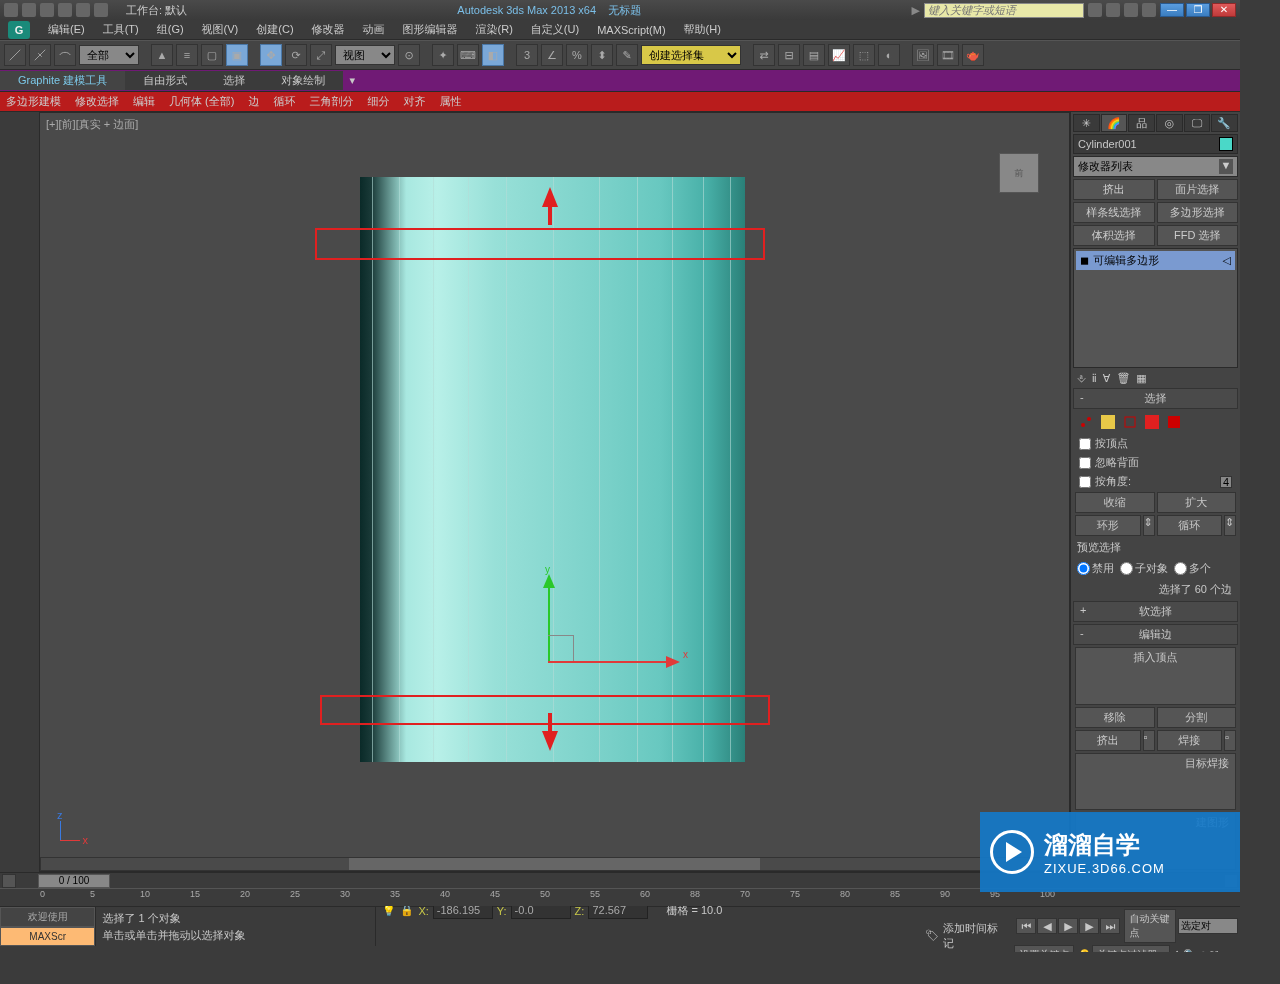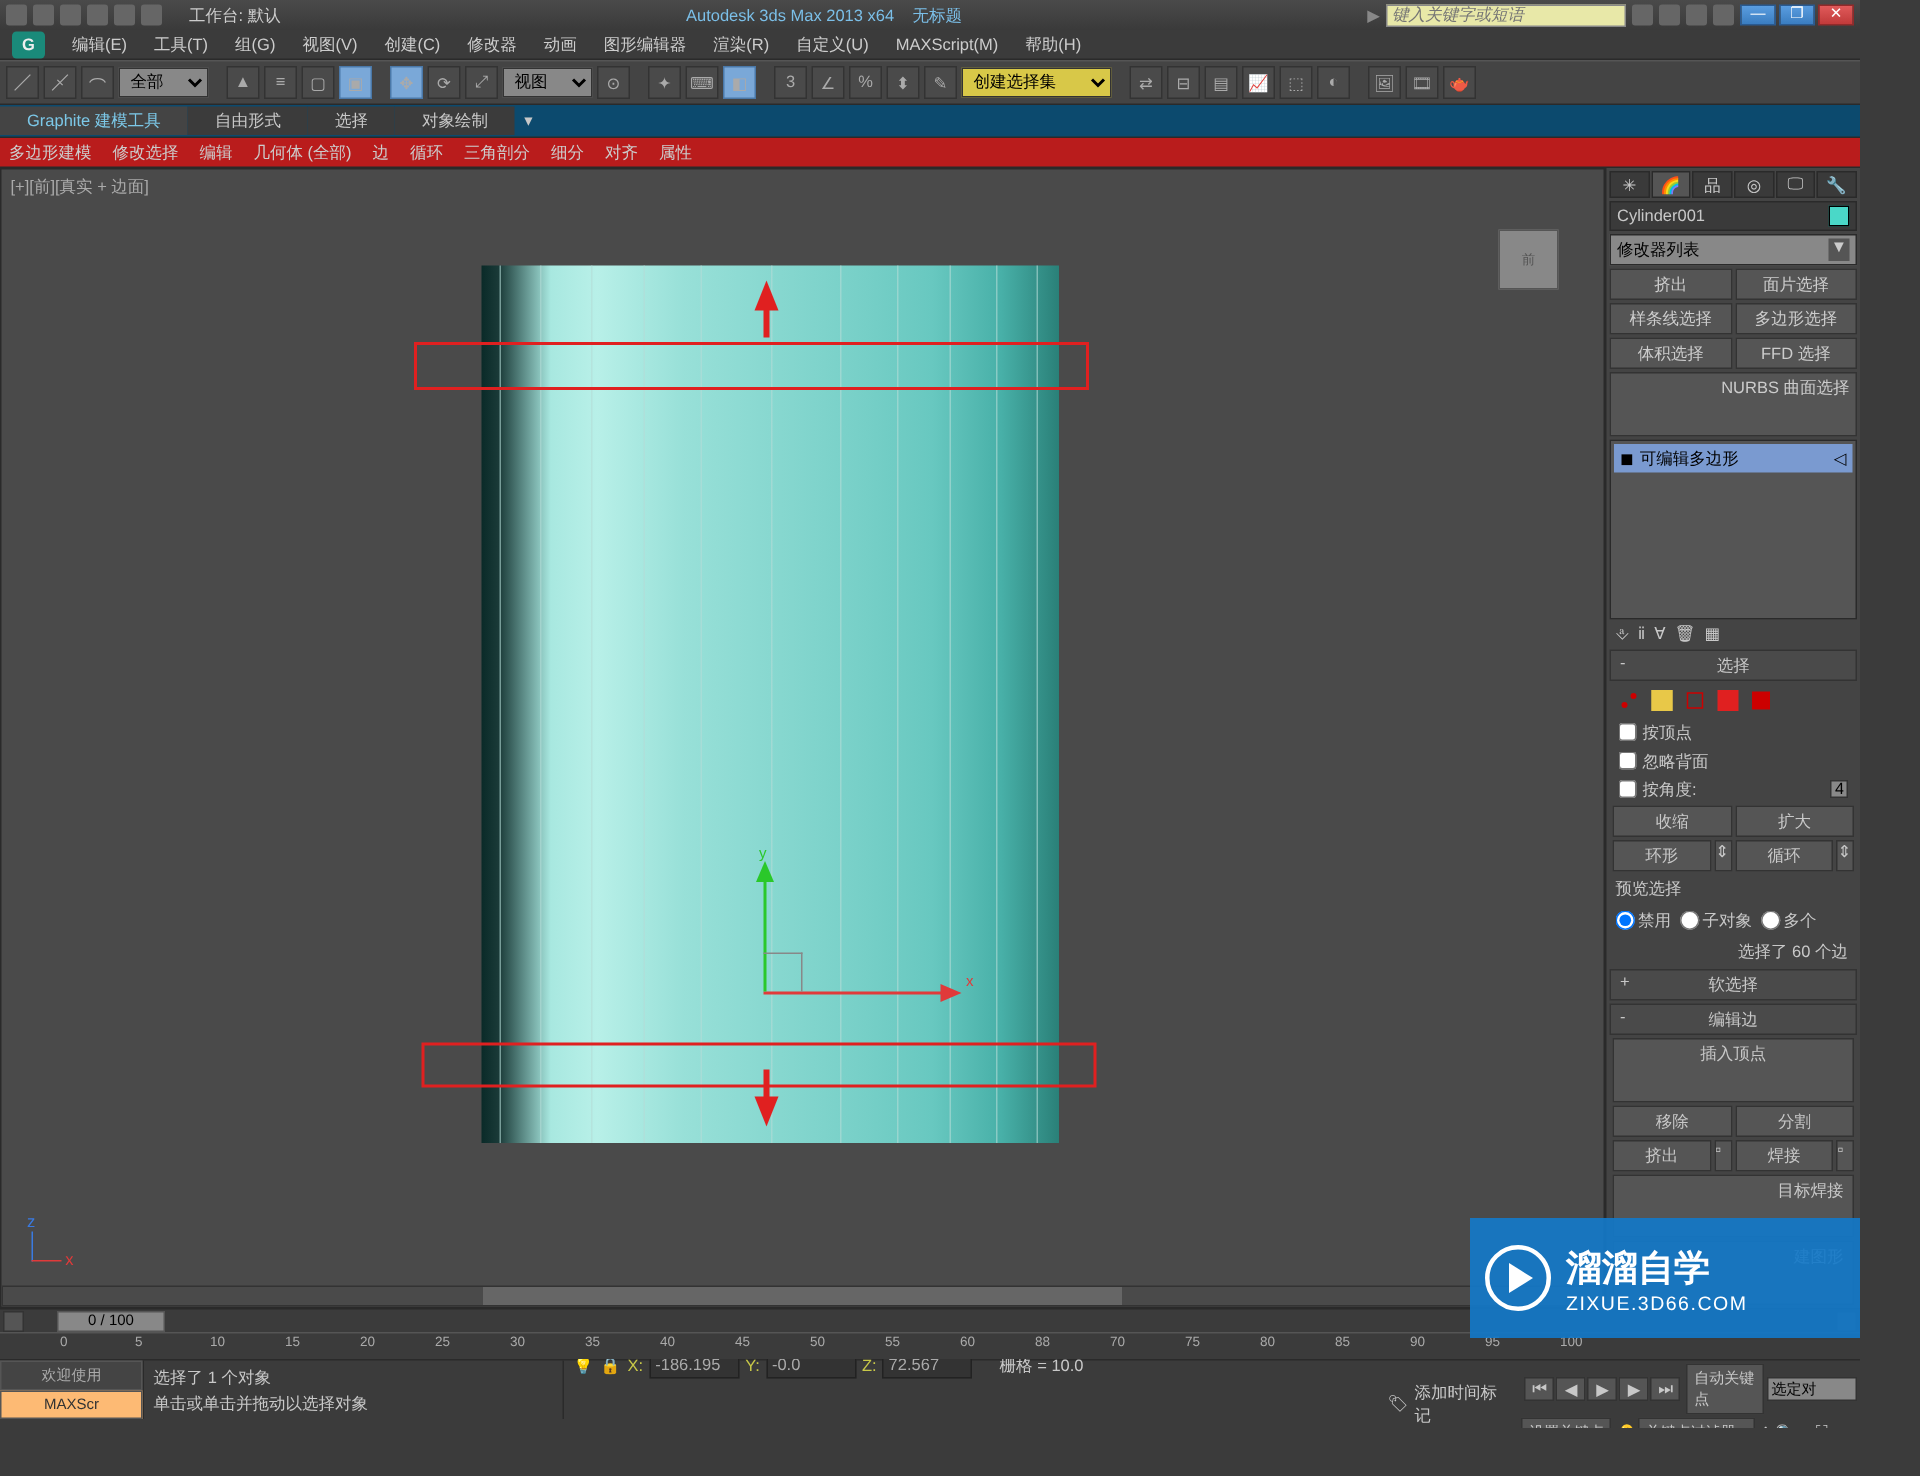--- a/index.html
+++ b/index.html
@@ -15,27 +15,27 @@
 .menubar { height:20px; background:#3b3b3b; display:flex; align-items:center; padding:0 8px; gap:18px; border-bottom:1px solid #2a2a2a; }
 .logo3ds { width:22px; height:18px; background:#1a8a7a; border-radius:3px; display:flex; align-items:center; justify-content:center; color:#eee; font-weight:bold; }
 .menubar span { color:#ccc; cursor:pointer; }
 .toolbar1 { height:30px; background:#444; border-top:1px solid #555; border-bottom:1px solid #2a2a2a; display:flex; align-items:center; padding:0 4px; gap:3px; }
 .tbtn { width:22px; height:22px; background:#4a4a4a; border:1px solid #333; display:flex; align-items:center; justify-content:center; color:#aaa; }
 .tbtn.sel { background:#7aa8d8; border-color:#4a78a8; }
 .tbtn svg { width:14px; height:14px; }
 .tsel { height:20px; background:#888; border:1px solid #333; color:#000; padding:0 3px; min-width:60px; }
 .tsel.yellow { background:#d8c848; }
 .sep { width:6px; }
-.graphite { height:22px; background:#0c4a6e; display:flex; align-items:center; border-bottom:1px solid #2a2a2a; }
+.graphite { height:22px; background:#701a75; display:flex; align-items:center; border-bottom:1px solid #2a2a2a; }
 .gtab { padding:2px 18px; color:#c8c8c8; background:#3b3b3b; }
 .gtab.active { color:#7cc8e8; background:#444; }
 .gmenu { width:18px; text-align:center; }
 .ribbon { height:20px; background:#b91c1c; display:flex; align-items:center; padding:0 6px; gap:14px; border-bottom:1px solid #2a2a2a; }
 .ribbon span { color:#ccc; cursor:pointer; }
-.mainrow { display:flex; height:760px; }
+.mainrow { display:flex; height:760px;padding-left:39px; }
 .viewport-wrap { flex:1; background:#4a4a4a; position:relative; border:1px solid #2a2a2a; }
 .vp-label { position:absolute; top:4px; left:6px; color:#aaa; font-size:11px; }
 .viewcube-area { position:absolute; top:30px; right:20px; width:60px; height:60px; }
 .viewcube { width:40px; height:40px; background:#888; border:1px solid #555; position:absolute; top:10px; left:10px; display:flex; align-items:center; justify-content:center; color:#555; font-size:9px; }
 .axis-gizmo { position:absolute; bottom:30px; left:14px; width:30px; height:30px; }
 .axisZ { position:absolute; bottom:0; left:6px; width:1px; height:20px; background:#3a7ae0; }
 .axisX { position:absolute; bottom:0; left:6px; width:20px; height:1px; background:#e03a3a; }
 .axisZ::after { content:"z"; position:absolute; top:-12px; left:-3px; color:#3a7ae0; }
 .axisX::after { content:"x"; position:absolute; right:-8px; top:-6px; color:#e03a3a; }
 .cylinder { position:absolute; top:64px; left:320px; width:385px; height:585px; background:linear-gradient(90deg,#0a2a28 0%,#1a3a38 3%,#a8e8e0 12%,#b8f0e8 20%,#98e0d8 35%,#88d8d0 50%,#78d0c8 65%,#68c8c0 78%,#48b0a8 90%,#2a8078 100%); }
@@ -297,21 +297,20 @@
       <div class="cp-btn">面片选择</div>
     </div>
     <div class="cp-btnrow">
       <div class="cp-btn">样条线选择</div>
       <div class="cp-btn">多边形选择</div>
     </div>
     <div class="cp-btnrow">
       <div class="cp-btn">体积选择</div>
       <div class="cp-btn">FFD 选择</div>
     </div>
-    <div class="cp-btn" style="text-align:right;padding-right:4px">NURBS 曲面选择</div>
     <div class="cp-stack">
       <div class="cp-stackitem">
         <span>◼</span>
         <span>可编辑多边形</span>
         <span style="margin-left:auto">◁</span>
       </div>
     </div>
     <div class="cp-stackicons">
       <span>⎀</span>
       <span>ⅱ</span>

